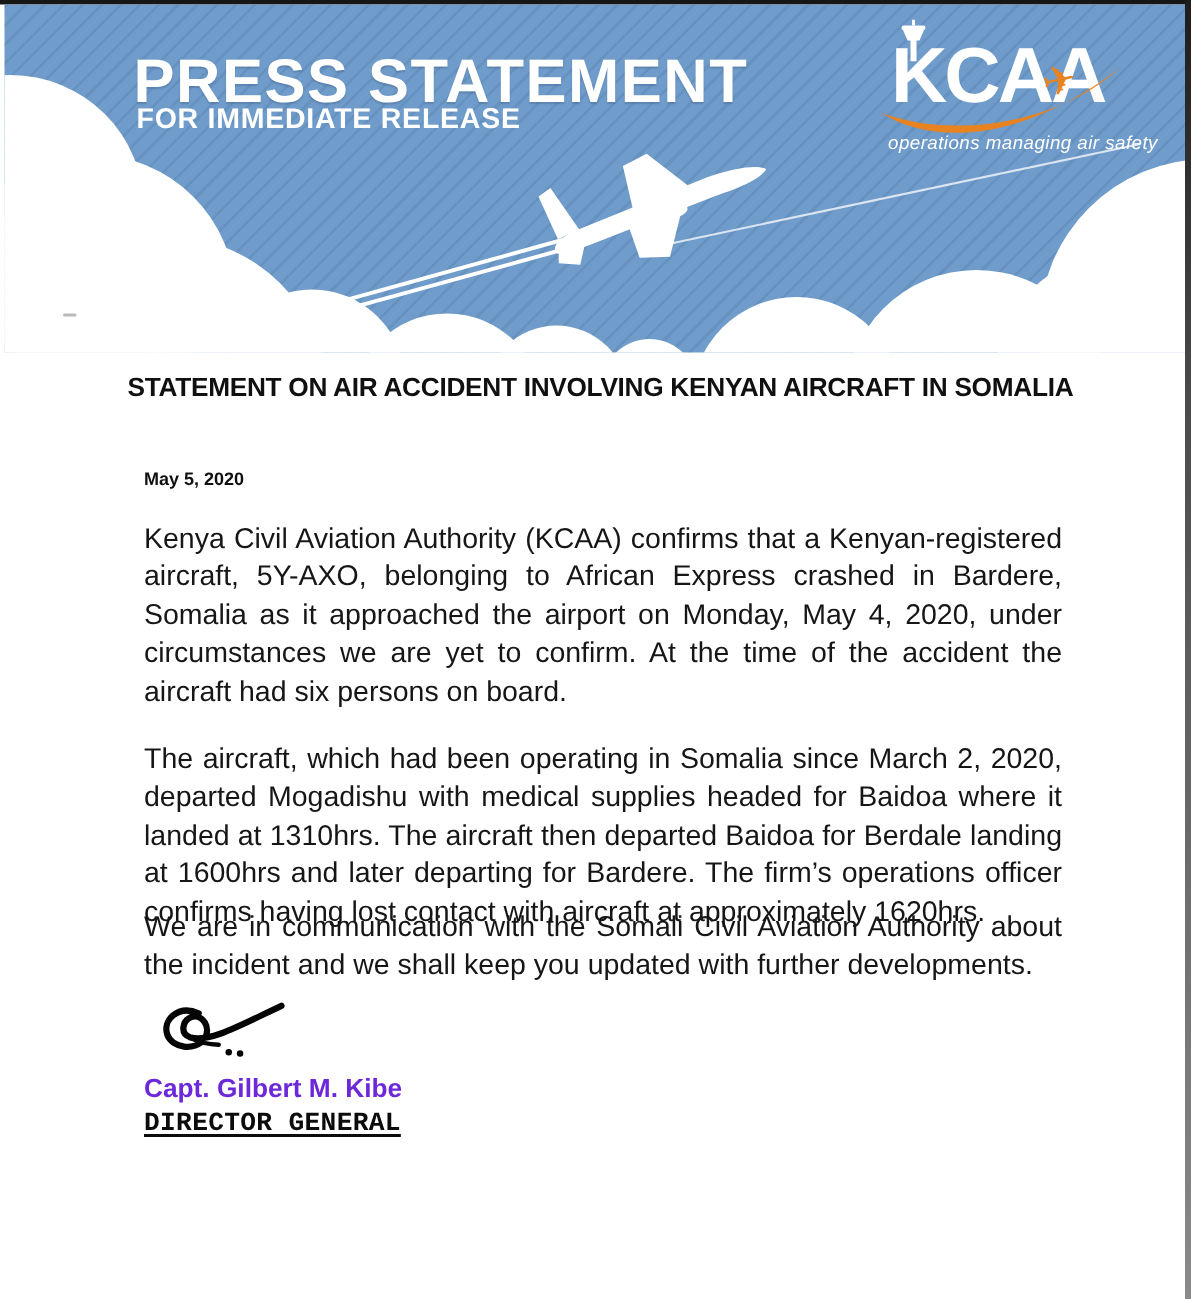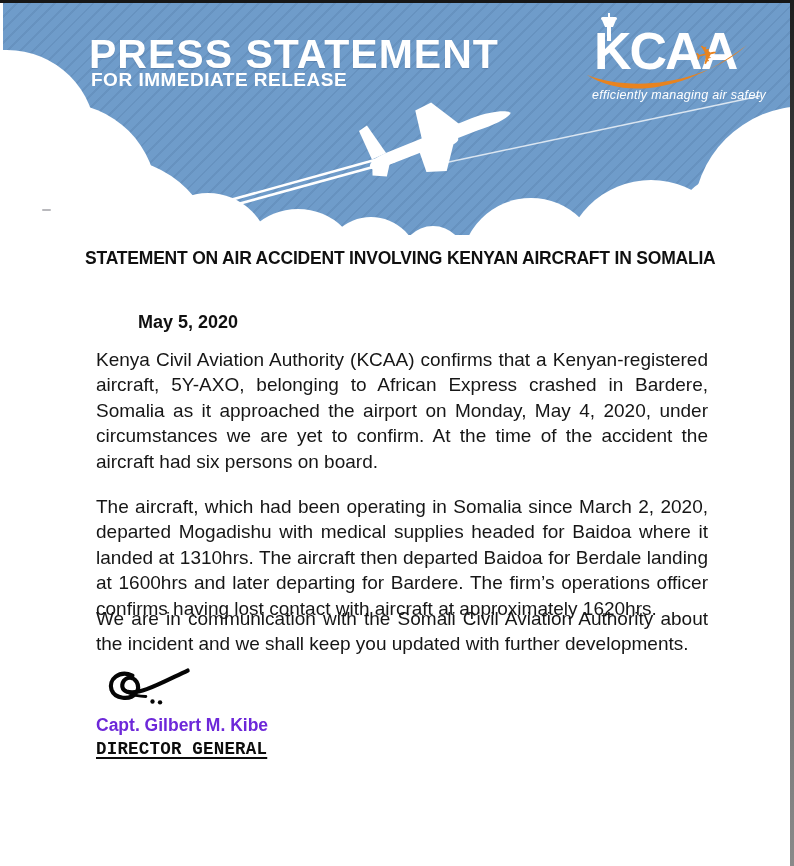--- a/index.html
+++ b/index.html
@@ -80,21 +80,21 @@
     background:#b9b9bd; border-radius:1px; }
 
   
   .doc-title {
     position:absolute; left:85px; top:243px; width:634px;
     font-size:17.5px; font-weight:bold; color:#101010;
     line-height:30px; letter-spacing:-0.2px;
   }
   .doc-date {
     position:absolute; left:96px; top:312px;
-    font-size:18px; font-weight:bold; color:#101010;margin-left:42px;
+    font-size:12px; font-weight:bold; color:#101010;
   }
   .doc-para {
     position:absolute; left:96px; width:612px;
     font-size:19px; color:#161616; line-height:25.4px;
     text-align:justify;
   }
   .p1 { top:347px; }
   .p2 { top:494px; }
   .p3 { top:606px; }
 
@@ -159,21 +159,21 @@
           <path d="M5,7 L19,7 L16,14 L8,14 Z"></path>
           <rect x="4" y="4" width="16" height="3" rx="1.5"></rect>
           <rect x="11" y="0" width="2" height="4"></rect>
         </g>
       </svg>
       <div class="logo-text">KCAA</div>
       <svg class="logo-swoosh" viewBox="0 0 175 95">
         <path d="M4,60 C40,83 100,79 164,30 C120,70 48,77 4,60 Z" fill="#e8831f"></path>
       </svg>
       <div class="logo-plane">✈</div>
-      <div class="logo-tagline">efficiently managing air safety</div>
+      <div class="logo-tagline">operations managing air safety</div>
     </div>
   </div>
 
   <div class="scan-artifact"></div>
 
   <div class="doc-title">STATEMENT ON AIR ACCIDENT INVOLVING KENYAN AIRCRAFT IN SOMALIA</div>
   <div class="doc-date">May 5, 2020</div>
 
   <p class="doc-para p1">Kenya Civil Aviation Authority (KCAA) confirms that a Kenyan-registered aircraft, 5Y-AXO, belonging to African Express crashed in Bardere, Somalia as it approached the airport on Monday, May 4, 2020, under circumstances we are yet to confirm. At the time of the accident the aircraft had six persons on board.</p>
   <p class="doc-para p2">The aircraft, which had been operating in Somalia since March 2, 2020, departed Mogadishu with medical supplies headed for Baidoa where it landed at 1310hrs. The aircraft then departed Baidoa for Berdale landing at 1600hrs and later departing for Bardere. The firm’s operations officer confirms having lost contact with aircraft at approximately 1620hrs.</p>

